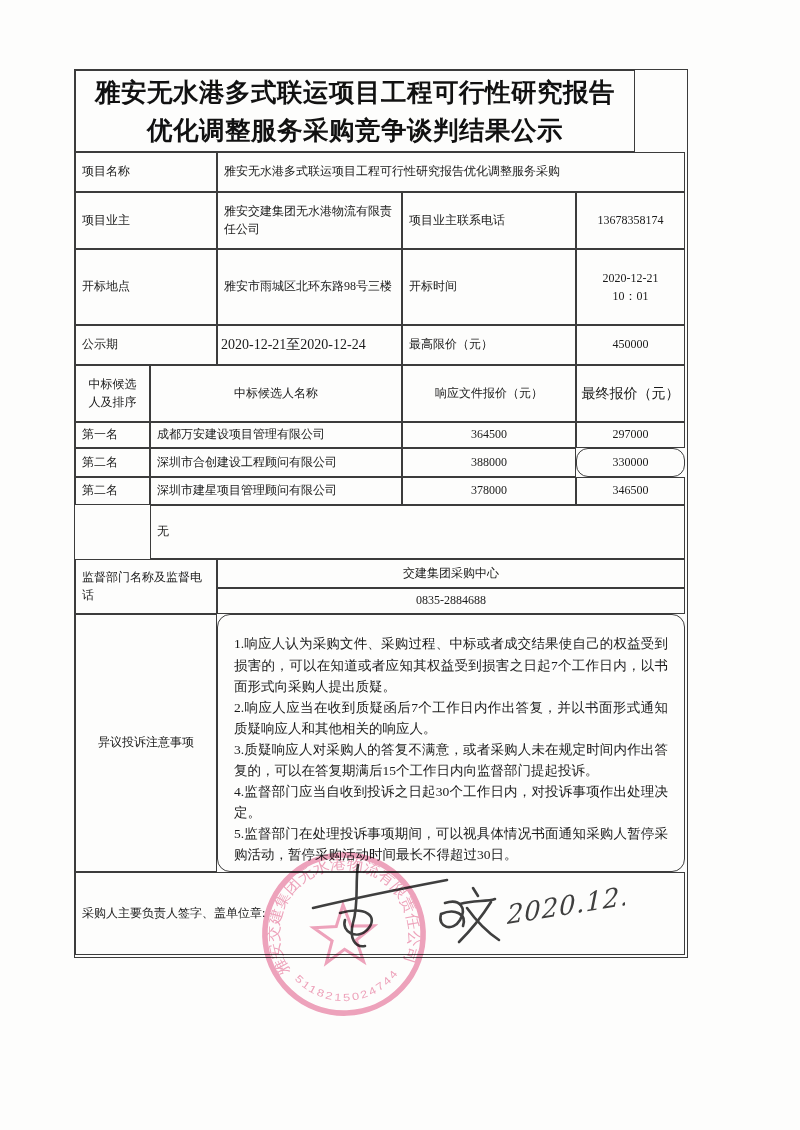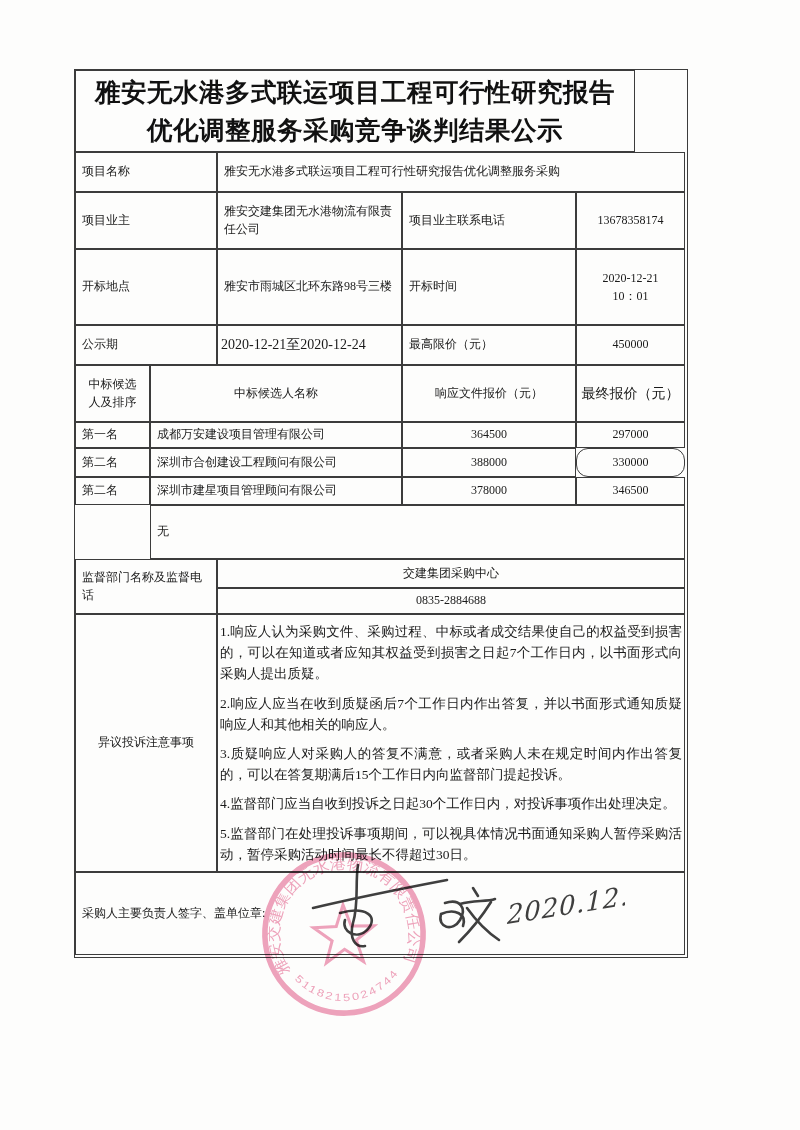--- a/index.html
+++ b/index.html
@@ -27,22 +27,22 @@
   }
   .center{justify-content:center;text-align:center;}
   .title-cell{
     font-family:"Liberation Sans","DejaVu Sans",sans-serif;
     font-weight:700;font-size:25.5px;line-height:38px;
     letter-spacing:0.5px;color:#111;
     padding:2px 14px;
   }
   .small{font-size:14px;}
   .objection-items{
-    flex-direction:column;justify-content:space-between;align-items:flex-start;
-    font-size:13.5px;line-height:1.56;padding:6px 2px;
+    flex-direction:column;justify-content:flex-end;align-items:flex-start;
+    font-size:13.5px;line-height:1.56;padding:6px 16px;border-radius:13px;
   }
   .objection-items p{margin:0;text-align:justify;}
   .two-line{flex-direction:column;justify-content:center;line-height:1.5;}
   .overlay{position:absolute;pointer-events:none;}
   .stampsvg{mix-blend-mode:multiply;opacity:.82;}
   .inksvg{mix-blend-mode:multiply;opacity:.9;}
 </style>
 </head>
 <body>
 

